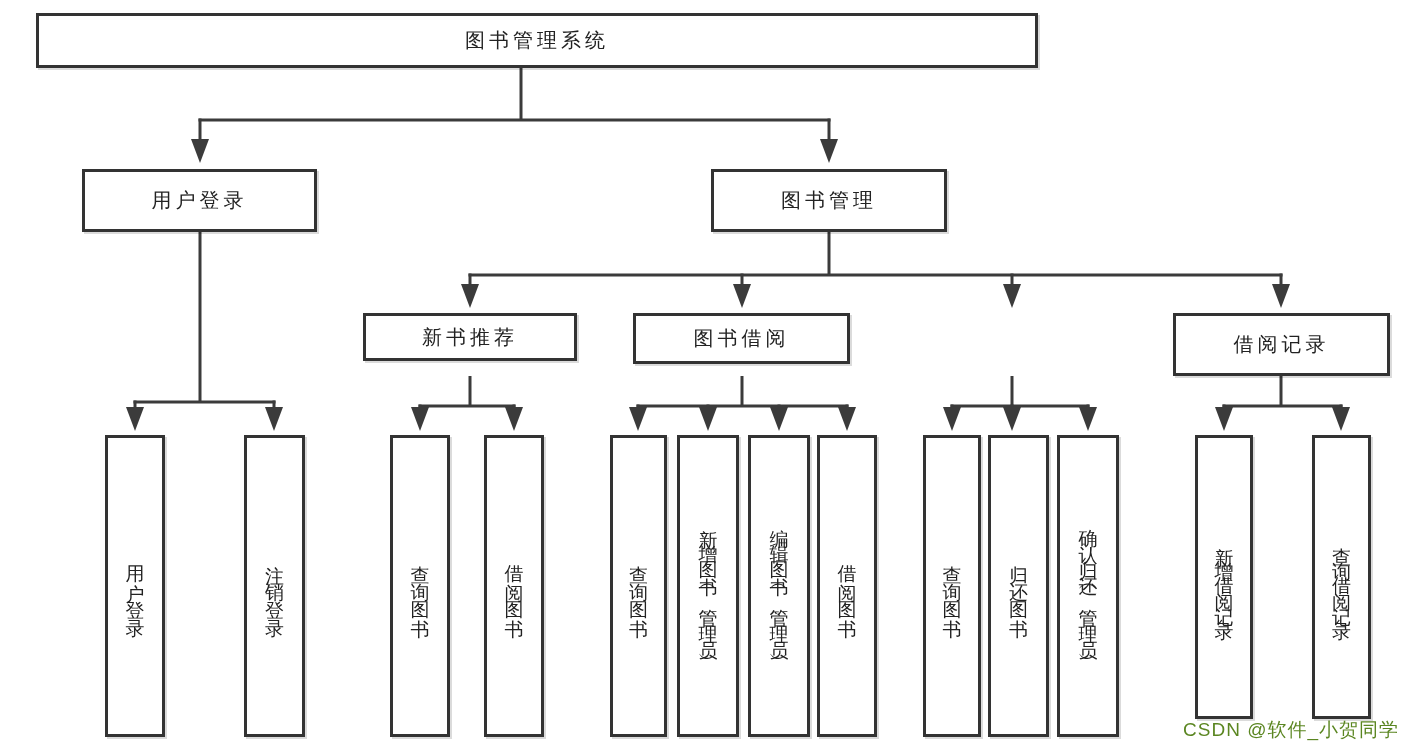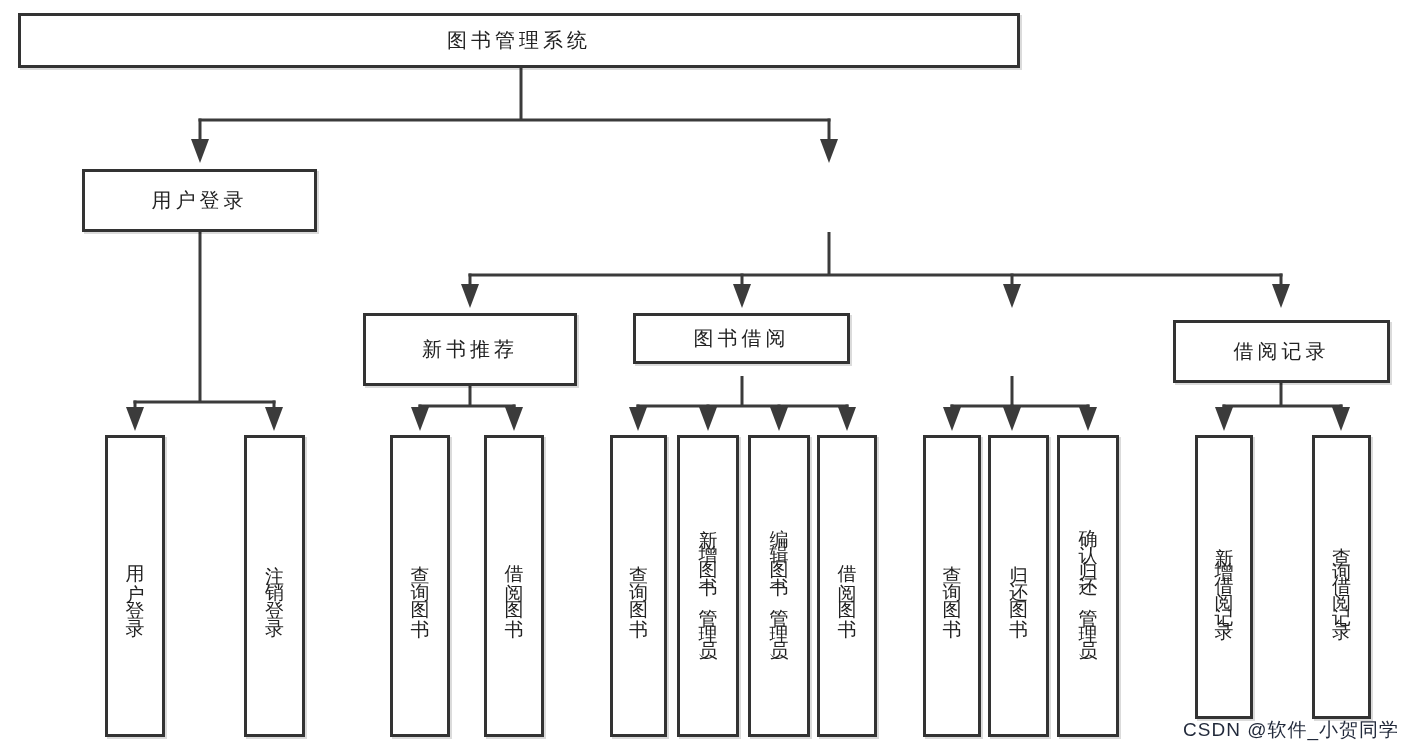--- a/index.html
+++ b/index.html
@@ -17,27 +17,27 @@
     font-size:20px;letter-spacing:4px;white-space:nowrap;
   }
   .vbox{
     writing-mode:vertical-rl;text-orientation:mixed;
     display:flex;align-items:center;justify-content:center;
     font-size:19px;letter-spacing:18px;
   }
   .vbox.long{letter-spacing:16px;}
   .vbox.mid{letter-spacing:15px;}
   
-  #b-root{left:18px;top:13px;width:1002px;height:55px;}
+  #b-root{left:36px;top:13px;width:1002px;height:55px;}
   #b-l2-0{left:82px;top:169px;width:235px;height:63px;}
   #b-l2-1{left:711px;top:169px;width:236px;height:63px;}
-  #b-l3-0{left:363px;top:313px;width:214px;height:73px;}
+  #b-l3-0{left:363px;top:313px;width:214px;height:48px;}
   #b-l3-1{left:633px;top:313px;width:217px;height:51px;}
   #b-l3-2{left:904px;top:313px;width:216px;height:63px;}
-  #b-l3-3{left:1173px;top:320px;width:217px;height:63px;}
+  #b-l3-3{left:1173px;top:313px;width:217px;height:63px;}
   #b-v0{left:105px;top:435px;width:60px;height:302px;}
   #b-v1{left:244px;top:435px;width:61px;height:302px;}
   #b-v2{left:390px;top:435px;width:60px;height:302px;}
   #b-v3{left:484px;top:435px;width:60px;height:302px;}
   #b-v4{left:610px;top:435px;width:57px;height:302px;}
   #b-v5{left:677px;top:435px;width:62px;height:302px;}
   #b-v6{left:748px;top:435px;width:62px;height:302px;}
   #b-v7{left:817px;top:435px;width:60px;height:302px;}
   #b-v8{left:923px;top:435px;width:58px;height:302px;}
   #b-v9{left:988px;top:435px;width:61px;height:302px;}
@@ -105,20 +105,21 @@
       <line x1="1222.5" y1="406" x2="1342.5" y2="406" stroke="#3b3b3b" stroke-width="3"></line>
       <line x1="1224" y1="404.5" x2="1224" y2="409" stroke="#3b3b3b" stroke-width="3"></line>
       <polygon points="1215,407 1233,407 1224,431" fill="#3b3b3b"></polygon>
       <line x1="1341" y1="404.5" x2="1341" y2="409" stroke="#3b3b3b" stroke-width="3"></line>
       <polygon points="1332,407 1350,407 1341,431" fill="#3b3b3b"></polygon>
     </svg>
 
   <div class="box" id="b-root">图书管理系统</div>
 
   <div class="box" id="b-l2-0">用户登录</div>
+  <div class="box" id="b-l2-1">图书管理</div>
 
   <div class="box" id="b-l3-0">新书推荐</div>
   <div class="box" id="b-l3-1">图书借阅</div>
   <div class="box" id="b-l3-3">借阅记录</div>
 
   <div class="vbox" id="b-v0">用户登录</div>
   <div class="vbox" id="b-v1">注销登录</div>
 
   <div class="vbox" id="b-v2">查询图书</div>
   <div class="vbox" id="b-v3">借阅图书</div>
@@ -128,14 +129,14 @@
   <div class="vbox long" id="b-v6">编辑图书（管理员）</div>
   <div class="vbox" id="b-v7">借阅图书</div>
 
   <div class="vbox" id="b-v8">查询图书</div>
   <div class="vbox" id="b-v9">归还图书</div>
   <div class="vbox long" id="b-v10">确认归还（管理员）</div>
 
   <div class="vbox mid" id="b-v11">新增借阅记录</div>
   <div class="vbox mid" id="b-v12">查询借阅记录</div>
 
-  <div id="watermark" style="color: #0f172a;">CSDN @软件_小贺同学</div>
+  <div id="watermark" style="color: #4d7c0f;">CSDN @软件_小贺同学</div>
 </div>
 
 </body></html>

